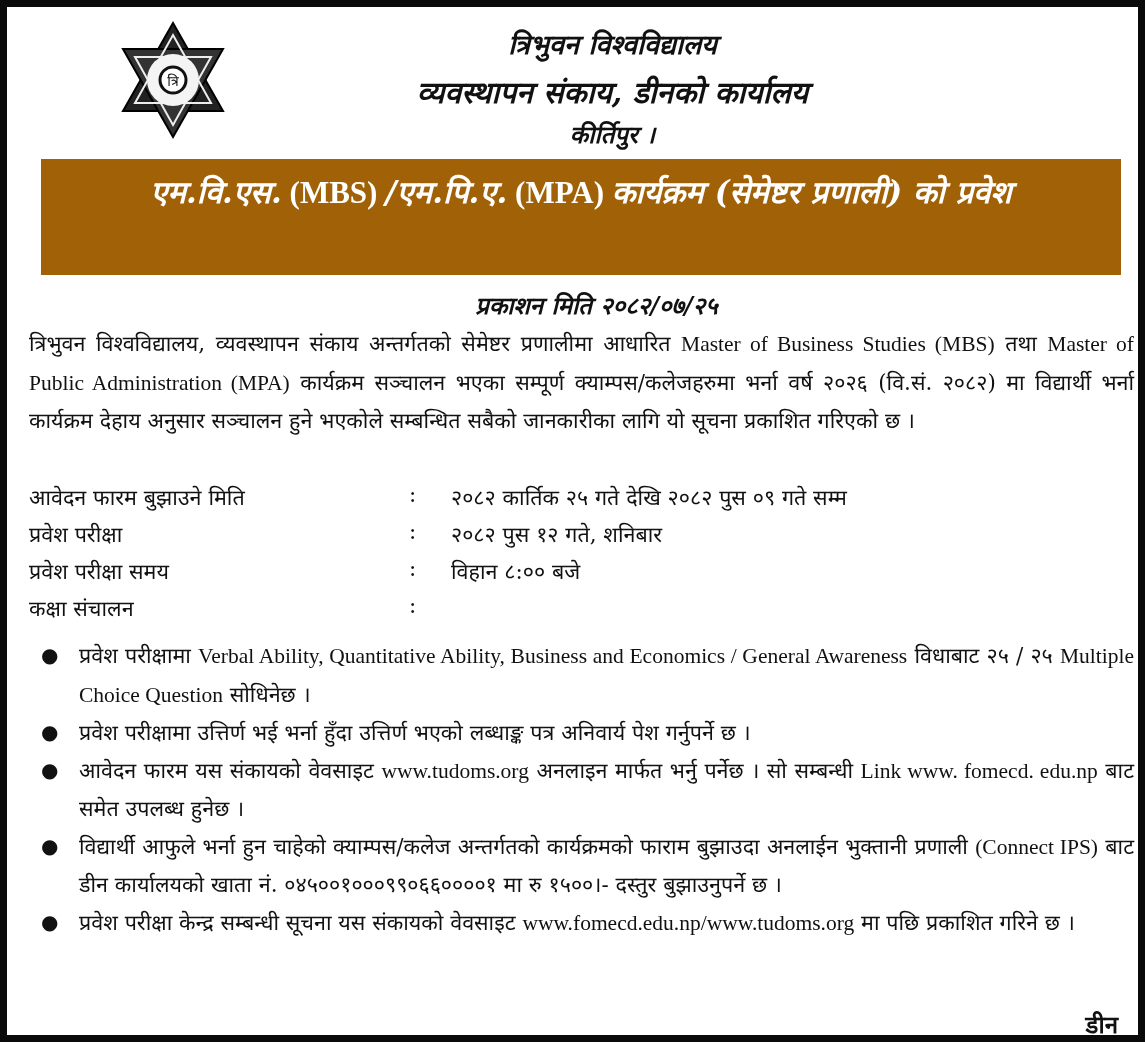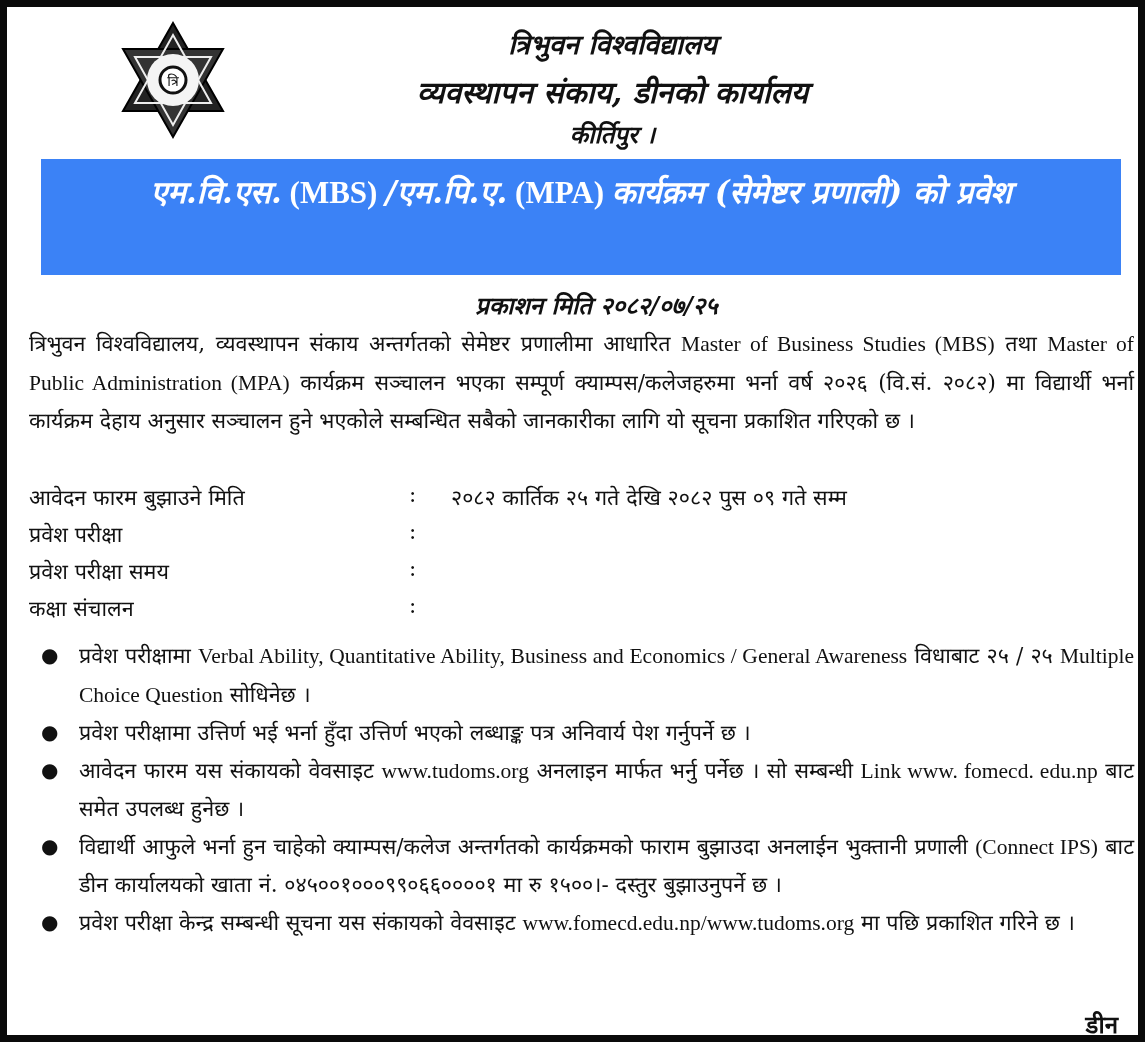--- a/index.html
+++ b/index.html
@@ -9,21 +9,21 @@
     position: absolute; left: 0; top: 0; width: 1145px; height: 1042px;
     border: 7px solid #0a0a0a; background: #fff;
   }
   .logo { position: absolute; left: 108px; top: 14px; width: 116px; height: 118px; }
   .hdr { position: absolute; left: 0; width: 100%; text-align: center; font-weight: bold; font-style: italic; }
   .hdr1 { top: 18px; font-size: 27px; left: 40px; }
   .hdr2 { top: 64px; font-size: 30px; left: 40px; }
   .hdr3 { top: 110px; font-size: 24px; left: 40px; }
   .banner {
     position: absolute; left: 34px; top: 152px; width: 1080px; height: 116px;
-    background: #3b82f6; color: #fff; text-align: center; font-weight: bold;
+    background: #a16207; color: #fff; text-align: center; font-weight: bold;
     font-size: 31px; line-height: 50px; padding-top: 8px; font-style: italic;
   }
   .banner .en { font-style: normal; font-family: "Liberation Serif", serif; }
   .pubdate {
     position: absolute; top: 281px; left: 0; width: 100%; text-align: center;
     font-size: 24px; font-weight: bold; font-style: italic; margin-left: 24px;
   }
   .body-text {
     position: absolute; left: 22px; top: 318px; width: 1105px;
     font-size: 21.5px; line-height: 37.5px; text-align: justify;
@@ -77,24 +77,26 @@
 
   <div class="info">
     <div class="info-row">
       <span class="info-label">आवेदन फारम बुझाउने मिति</span>
       <span class="info-colon">:</span>
       <span class="info-value">२०८२ कार्तिक २५ गते देखि २०८२ पुस ०९ गते सम्म</span>
     </div>
     <div class="info-row">
       <span class="info-label">प्रवेश परीक्षा</span>
       <span class="info-colon">:</span>
+      <span class="info-value"> २०८२ पुस १२ गते, शनिबार</span>
     </div>
     <div class="info-row">
       <span class="info-label">प्रवेश परीक्षा समय</span>
       <span class="info-colon">:</span>
+      <span class="info-value">विहान ८:०० बजे</span>
     </div>
     <div class="info-row">
       <span class="info-label">कक्षा संचालन</span>
       <span class="info-colon">:</span>
     </div>
   </div>
 
   <div class="bullets">
     <div class="bullet">
       <span class="bullet-dot">●</span>

